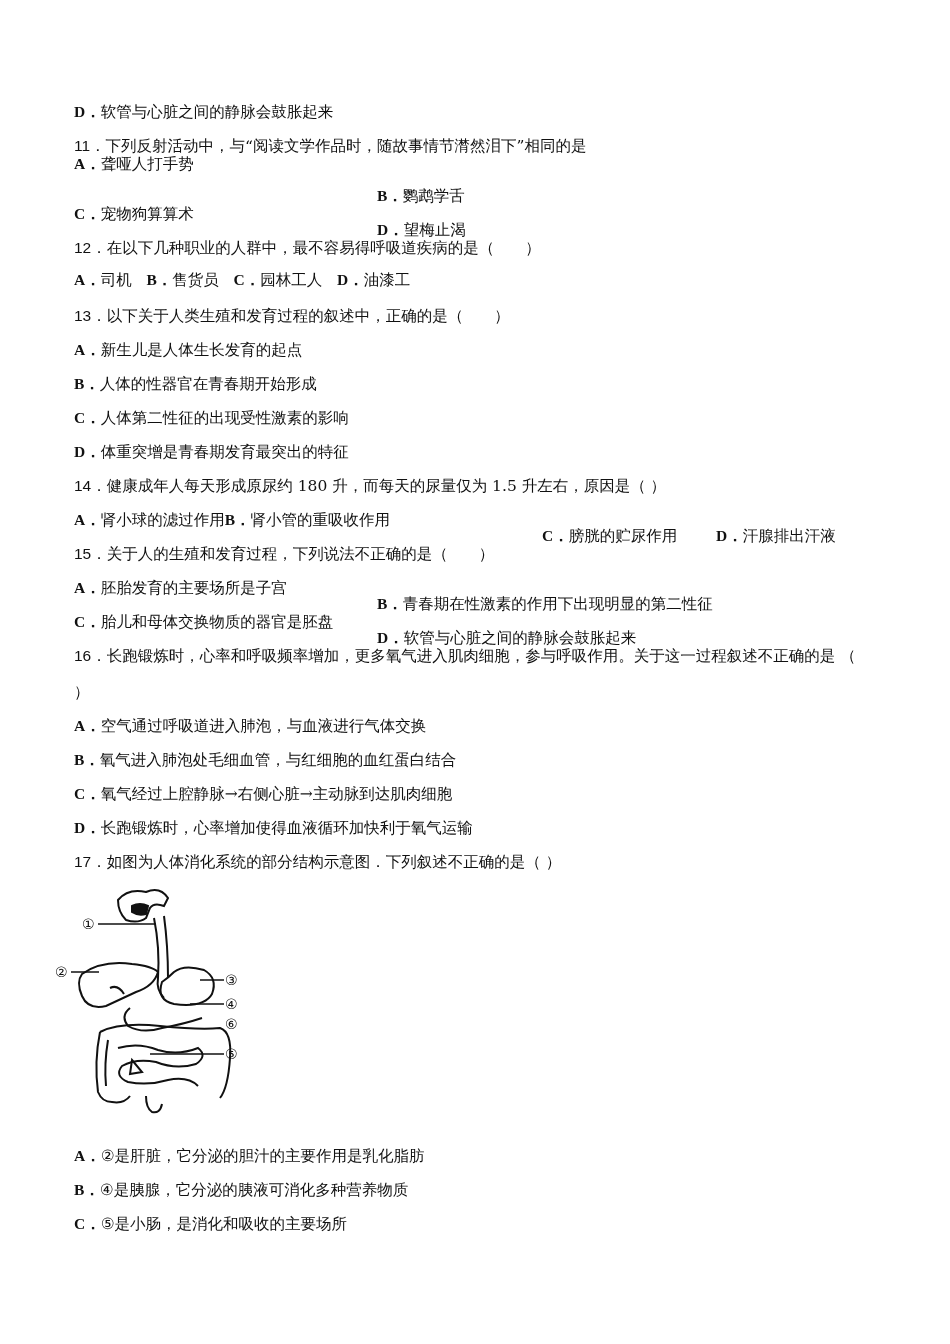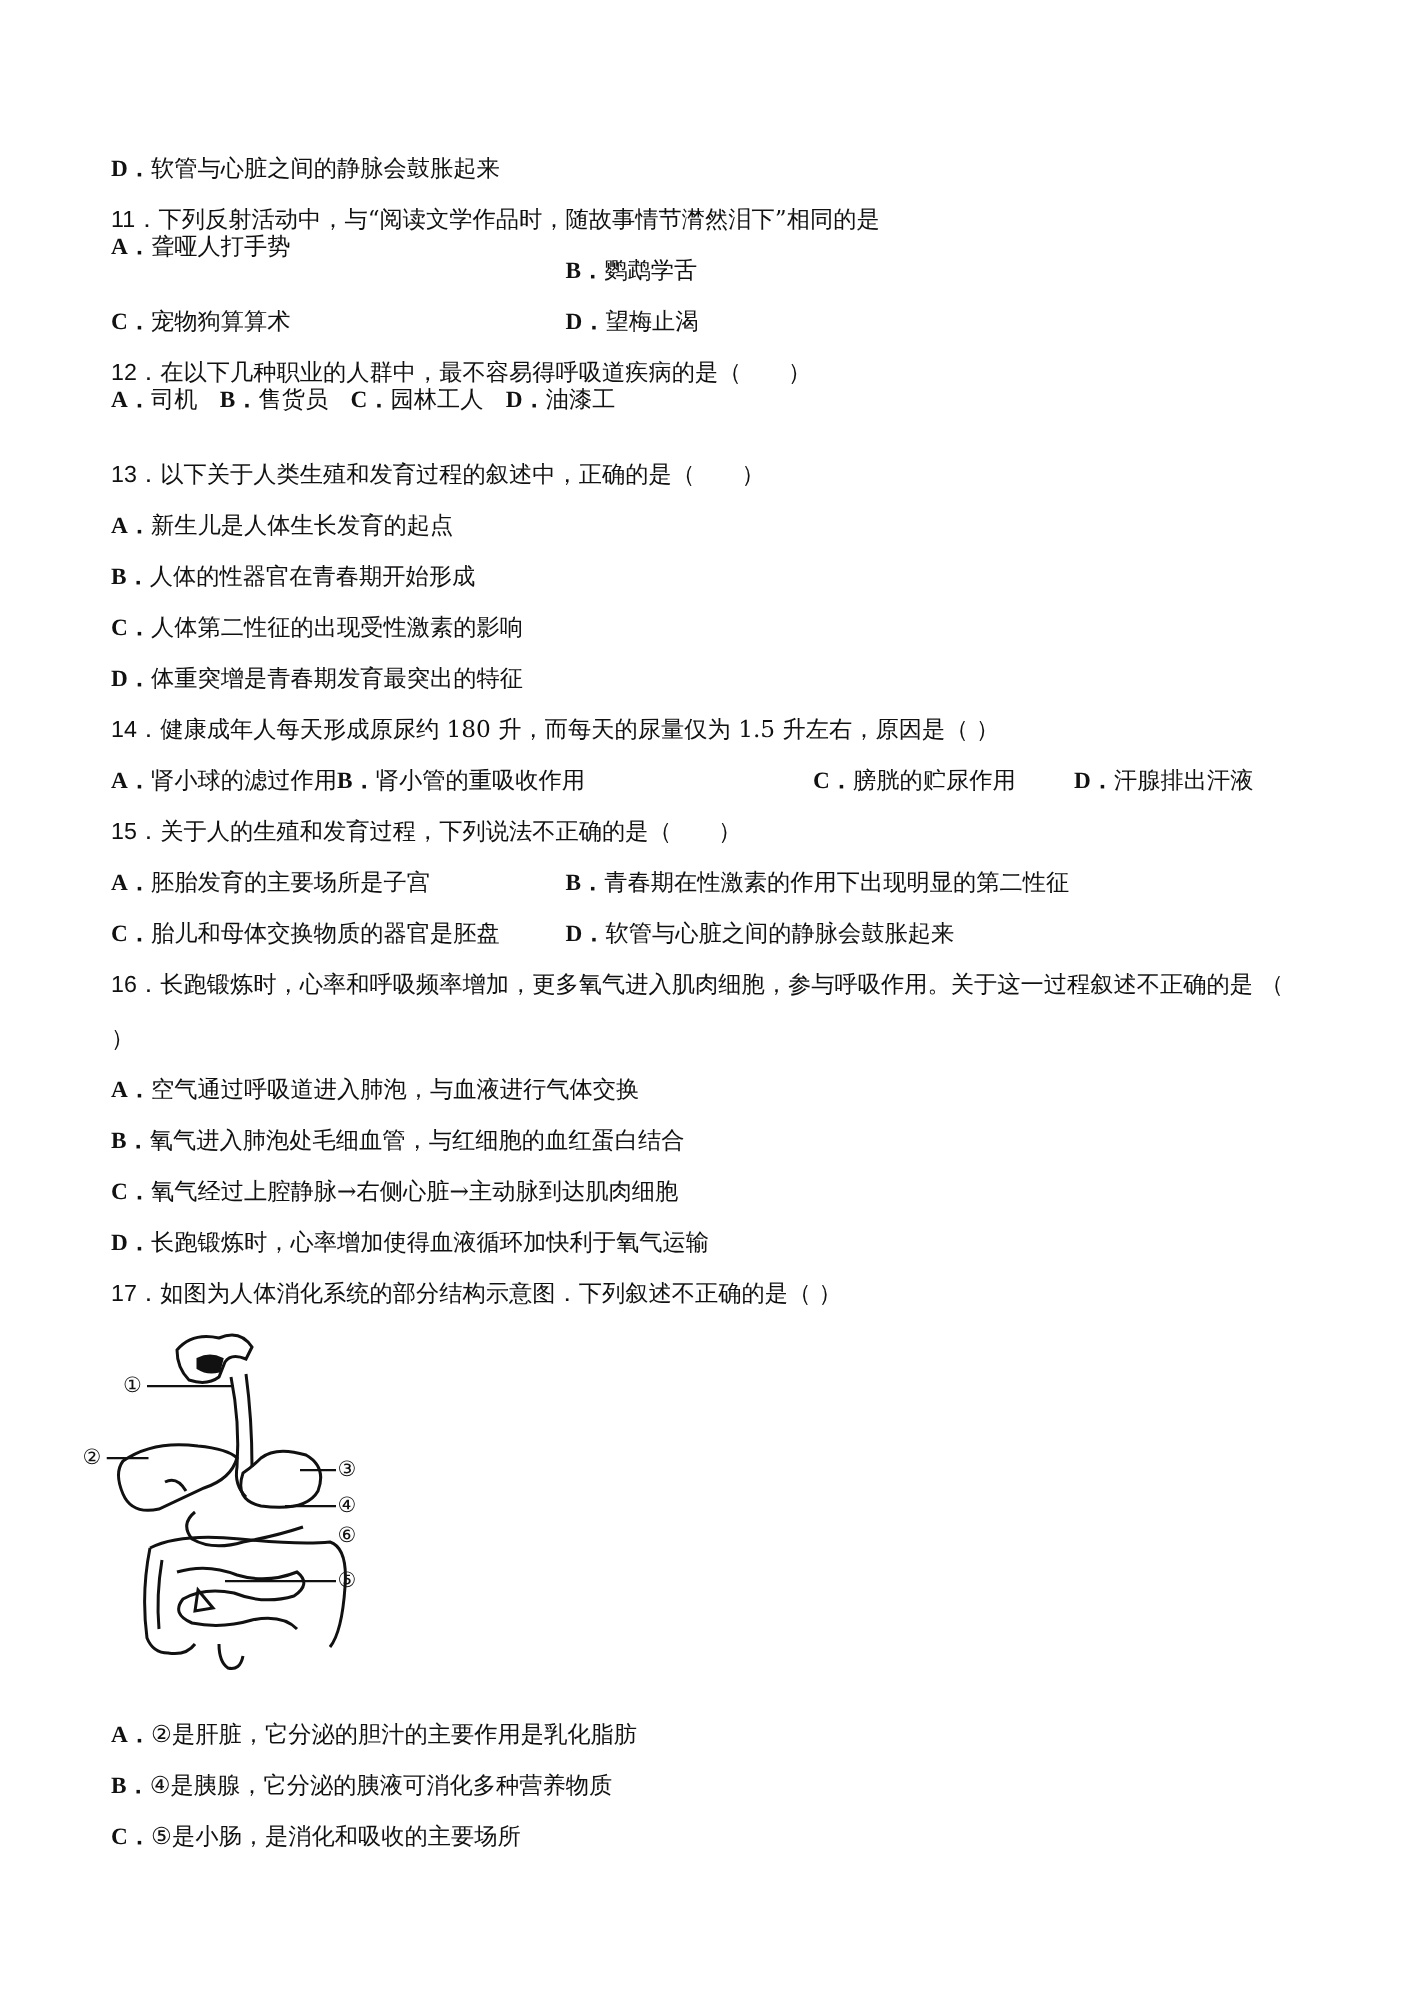--- a/index.html
+++ b/index.html
@@ -4,21 +4,21 @@
 <style>
   html, body { margin: 0; padding: 0; background: #ffffff; }
   body {
     width: 950px; height: 1344px; position: relative; overflow: hidden;
     font-family: "DejaVu Serif", "Liberation Serif", serif;
     color: #111; font-size: 15.5px;
   }
   .line { position: absolute; left: 46px; white-space: nowrap; line-height: 20px; margin-left: 28px; }
   .lbl { font-family: "Liberation Serif", serif; font-weight: bold; }
   .qnum { font-family: Liberation Sans, sans-serif; }
-  .col2 { position: absolute; white-space: nowrap; line-height: 20px; }
+  .col2 { position: absolute; white-space: nowrap; line-height: 20px; margin-top: 16px; }
   .figure { position: absolute; left: 50px; top: 882px; width: 210px; height: 235px; }
   .circ { font-family: "DejaVu Sans", sans-serif; font-size: 14px; }
 </style>
 </head>
 <body>
 
 <div class="line" style="top:102px">
   <span class="lbl">D．</span><span>软管与心脏之间的静脉会鼓胀起来</span>
 </div>
 
@@ -34,21 +34,21 @@
 <div class="line" style="top:204px">
   <span class="lbl">C．</span><span>宠物狗算算术</span>
 </div>
 <div class="col2" style="top:204px;left:377px">
   <span class="lbl">D．</span><span>望梅止渴</span>
 </div>
 
 <div class="line" style="top:238px">
   <span class="qnum">12．</span><span>在以下几种职业的人群中，最不容易得呼吸道疾病的是（　　）</span>
 </div>
-<div class="line" style="top:256px">
+<div class="line" style="top:270px">
   <span class="lbl">A．</span><span>司机</span>&nbsp;&nbsp;&nbsp;<span class="lbl">B．</span><span>售货员</span>&nbsp;&nbsp;&nbsp;<span class="lbl">C．</span><span>园林工人</span>&nbsp;&nbsp;&nbsp;<span class="lbl">D．</span><span>油漆工</span>
 </div>
 
 <div class="line" style="top:306px">
   <span class="qnum">13．</span><span>以下关于人类生殖和发育过程的叙述中，正确的是（　　）</span>
 </div>
 <div class="line" style="top:340px">
   <span class="lbl">A．</span><span>新生儿是人体生长发育的起点</span>
 </div>
 <div class="line" style="top:374px">

